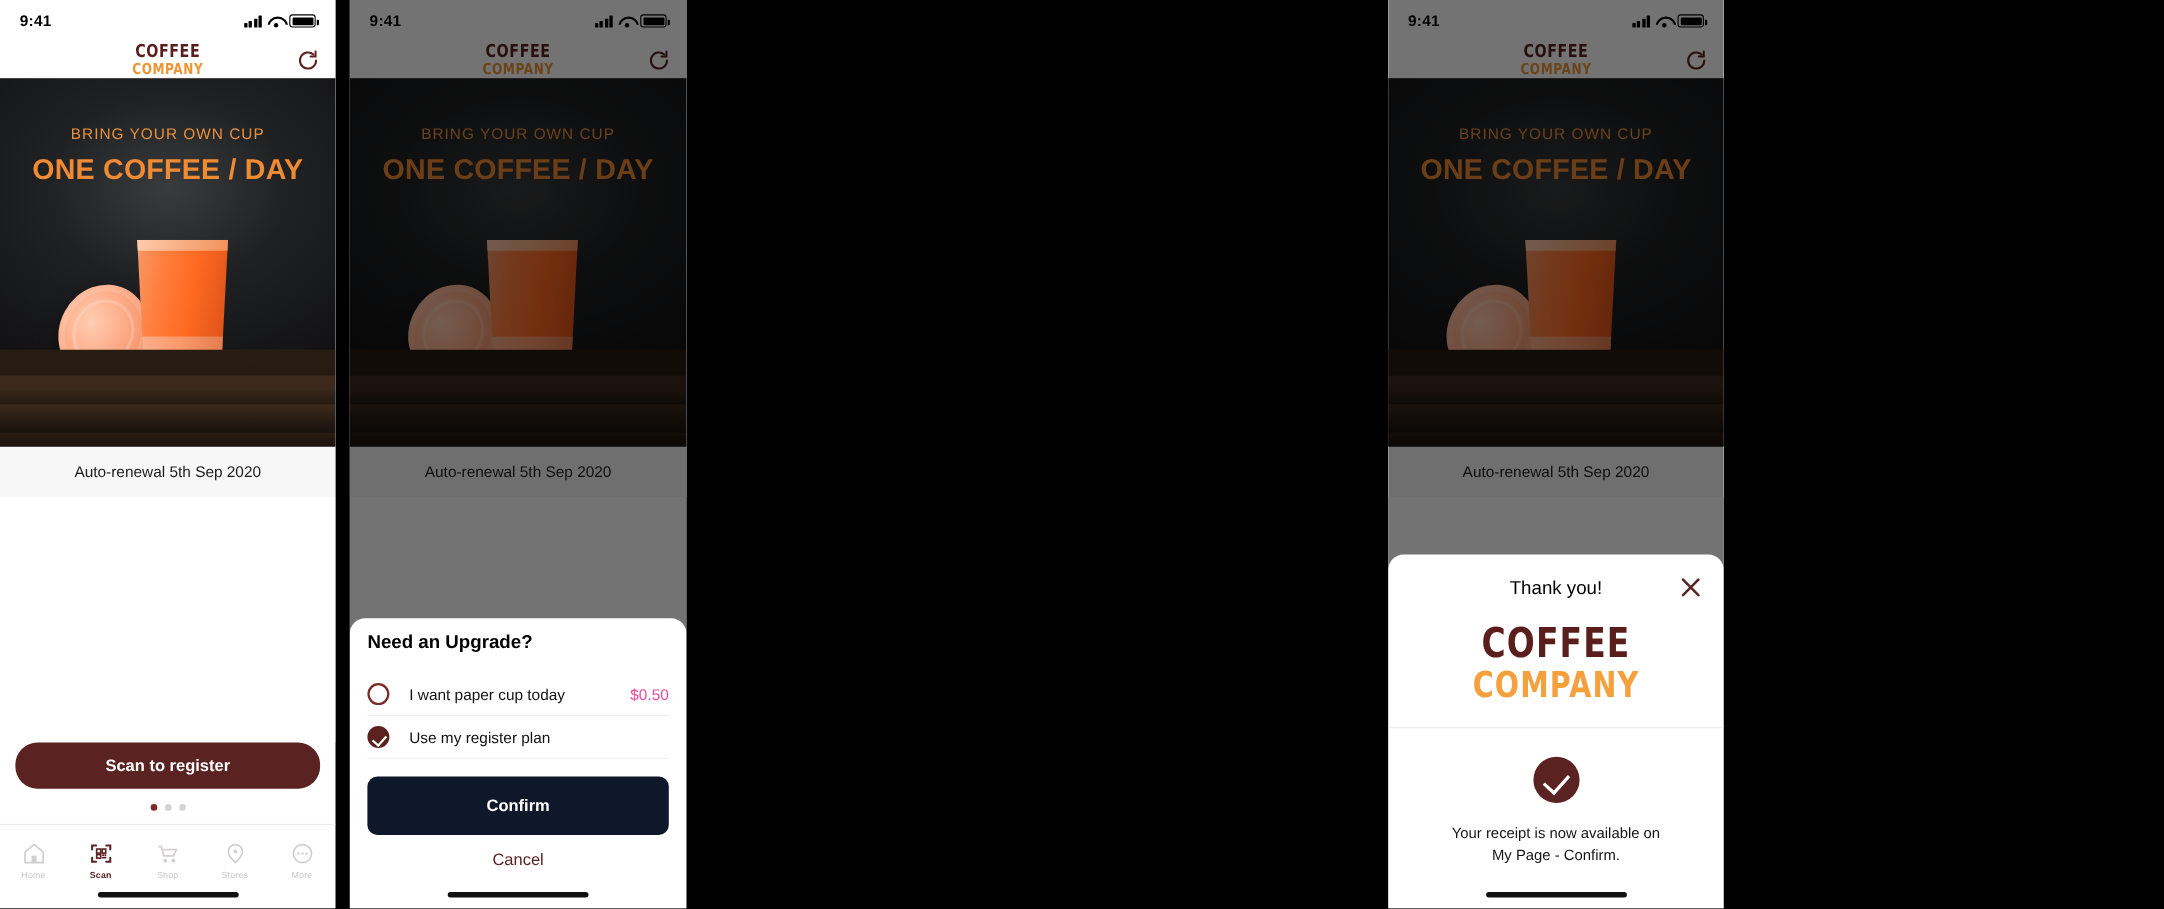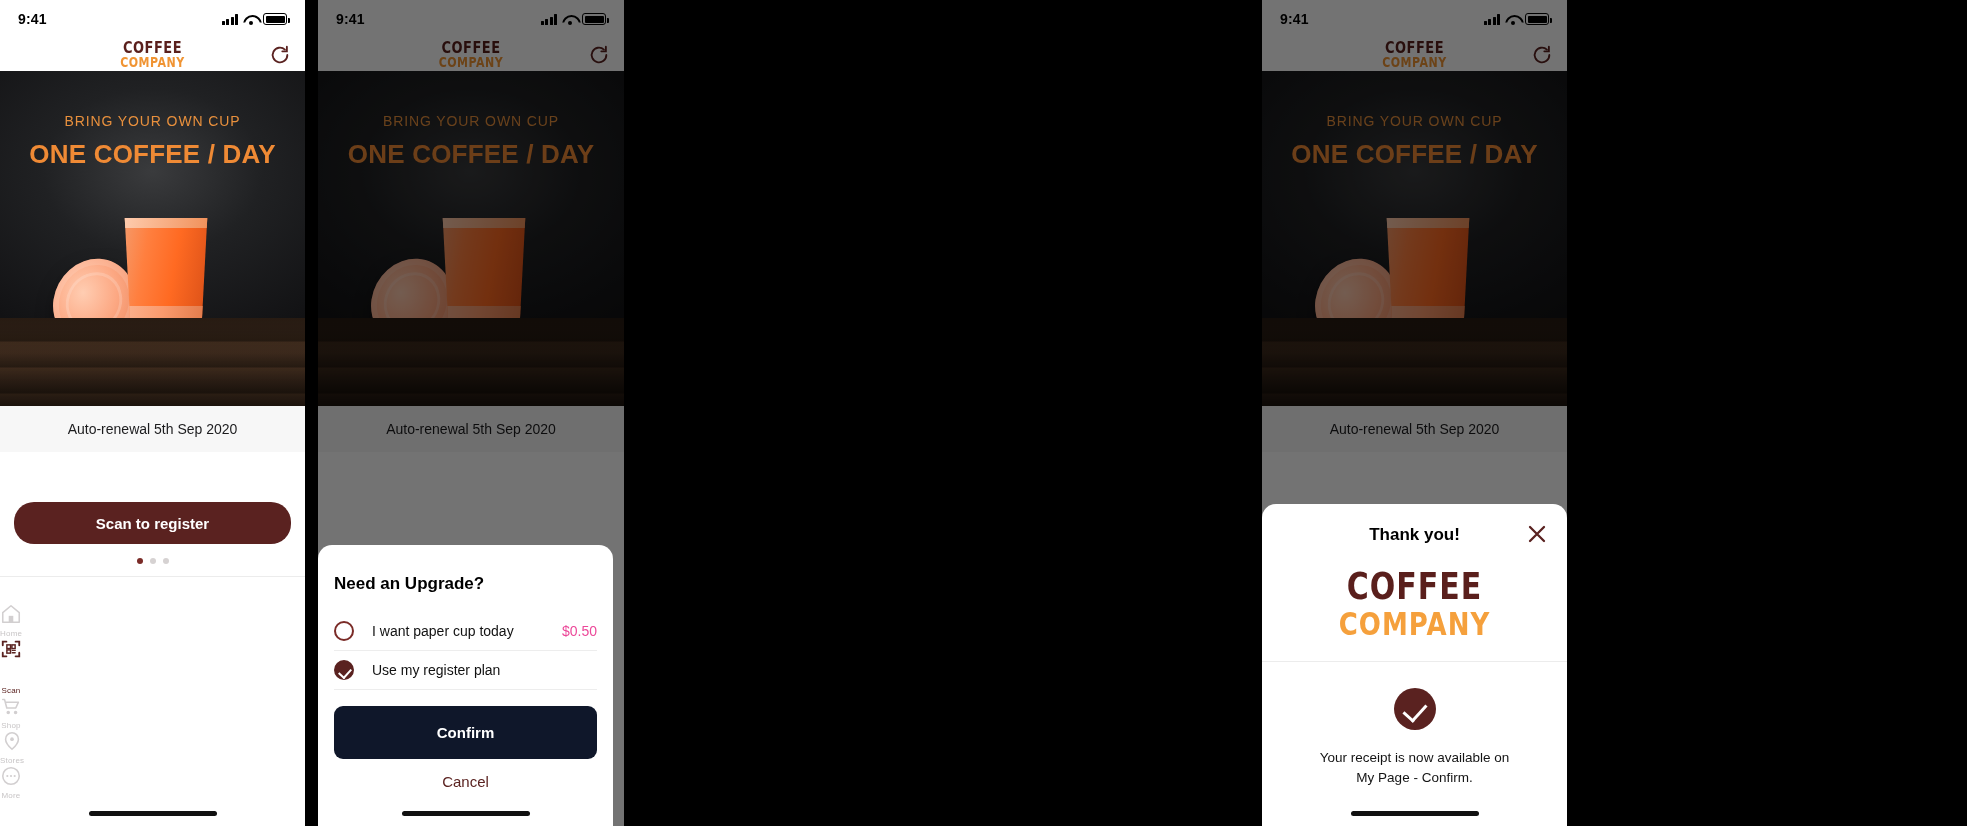--- a/index.html
+++ b/index.html
@@ -135,34 +135,34 @@
     display:block; width:100%; height: 42px; border:none; border-radius: 20px;
     background:#5a2220; color:#fff; font-size:15px; font-weight:700; cursor:pointer;
     font-family:"Liberation Sans", sans-serif;
   }
   .dots { display:flex; align-items:center; justify-content:center; gap:7px; padding: 14px 0 12px; }
   .dots i { width:6px; height:6px; border-radius:50%; background:#d6d2d2; display:block; }
   .dots i.on { background:#7a2b27; }
 
   .tabbar {
     display:flex; align-items:flex-start; justify-content:center;
-    border-top:1px solid #ececec; padding: 26px 0 0; flex-direction: column;
+    border-top:1px solid #ececec; padding: 15px 0 0;
   }
   .tab { flex:1; display:flex; flex-direction:column; align-items:center; gap:4px; cursor:pointer; }
   .tab .ticon { width:22px; height:22px; display:block; }
   .tab .tlbl { font-size:8px; color:#c8c5c6; letter-spacing:.2px; }
-  .tab.active .tlbl { color:#5a2220; font-weight:400;margin-top:22px; }
+  .tab.active .tlbl { color:#5a2220; font-weight:700; }
 
   .homeind { height: 26px; display:flex; align-items:center; justify-content:center; }
   .homeind i { display:block; width:128px; height:5px; border-radius:3px; background:#111; }
 
   
   .sheet {
-    position:absolute; left:0; right:11px; bottom:0; z-index:30;
-    background:#fff; border-radius: 14px 14px 0 0; padding: 29px 16px 0;
+    position:absolute; left:0; right:0; bottom:0; z-index:30;
+    background:#fff; border-radius: 14px 14px 0 0; padding: 12px 16px 0;
   }
   .sheet h2 { font-size:17px; font-weight:800; color:#000; margin-bottom: 18px; }
   .optrow {
     display:flex; align-items:center; gap:18px; padding: 9px 0;
     border-bottom: 1px solid #ededed; cursor:pointer;
   }
   .optrow:last-of-type { border-bottom: none; }
   .radio { width:20px; height:20px; border-radius:50%; border:2px solid #7a2b27; flex:0 0 20px; }
   .radio.sel { background:#5a2220; border-color:#5a2220; position:relative; }
   .radio.sel::after{
@@ -180,21 +180,21 @@
     display:block; width:100%; background:none; border:none; cursor:pointer;
     color:#5a2220; font-size:15px; padding: 14px 0 10px; font-family:"Liberation Sans", sans-serif;
   }
 
   
   .thanks {
     position:absolute; left:0; right:0; bottom:0; z-index:30;
     background:#fff; border-radius:14px 14px 0 0; padding: 16px 18px 0;
   }
   .thead { position:relative; display:flex; align-items:center; justify-content:center; height: 30px; }
-  .thead h2 { font-size:17px; font-weight:700; color:#000; }
+  .thead h2 { font-size:17px; font-weight:400; color:#000; }
   .closex { position:absolute; right:0; top:2px; width:24px; height:24px; cursor:pointer; }
   .closex svg{ display:block; width:24px; height:24px; }
   .biglogo { text-align:center; padding: 18px 0 22px; }
   .biglogo .b1 { font-size: 30px; font-weight:900; color:#5a1f1c; letter-spacing:1px;
                  font-family:"DejaVu Sans", sans-serif; transform: scaleY(1.25); display:block; }
   .biglogo .b2 { font-size: 26px; font-weight:900; color:#f5a03c; letter-spacing:1px;
                  font-family:"DejaVu Sans", sans-serif; transform: scaleY(1.25); display:block; margin-top: 6px; }
   .tdiv { height:1px; background:#ececec; margin: 0 -18px; }
   .checkbig {
     width: 42px; height: 42px; border-radius:50%; background:#5a2220;

